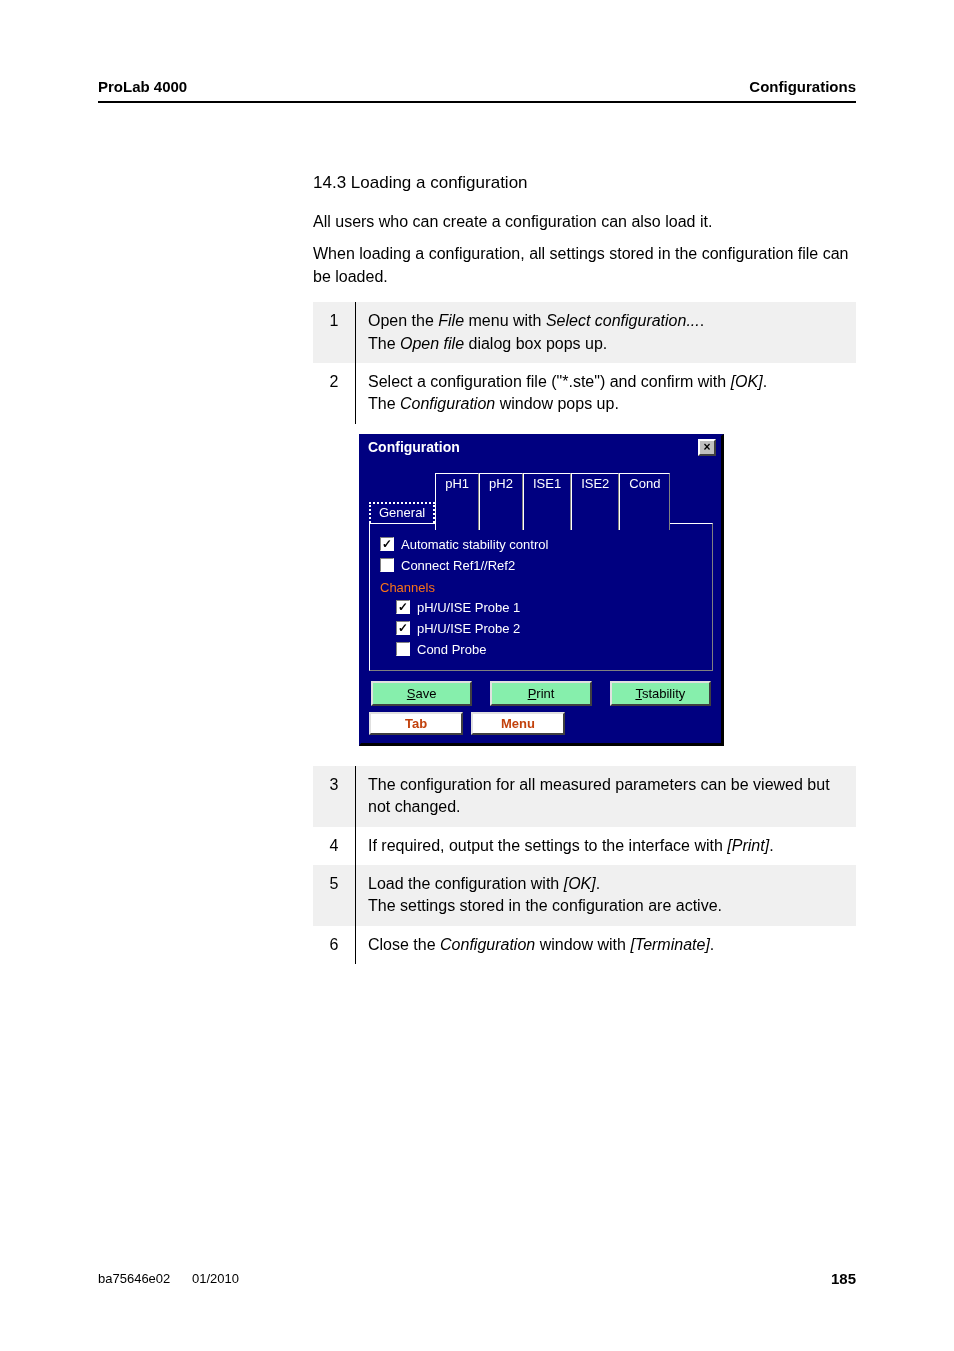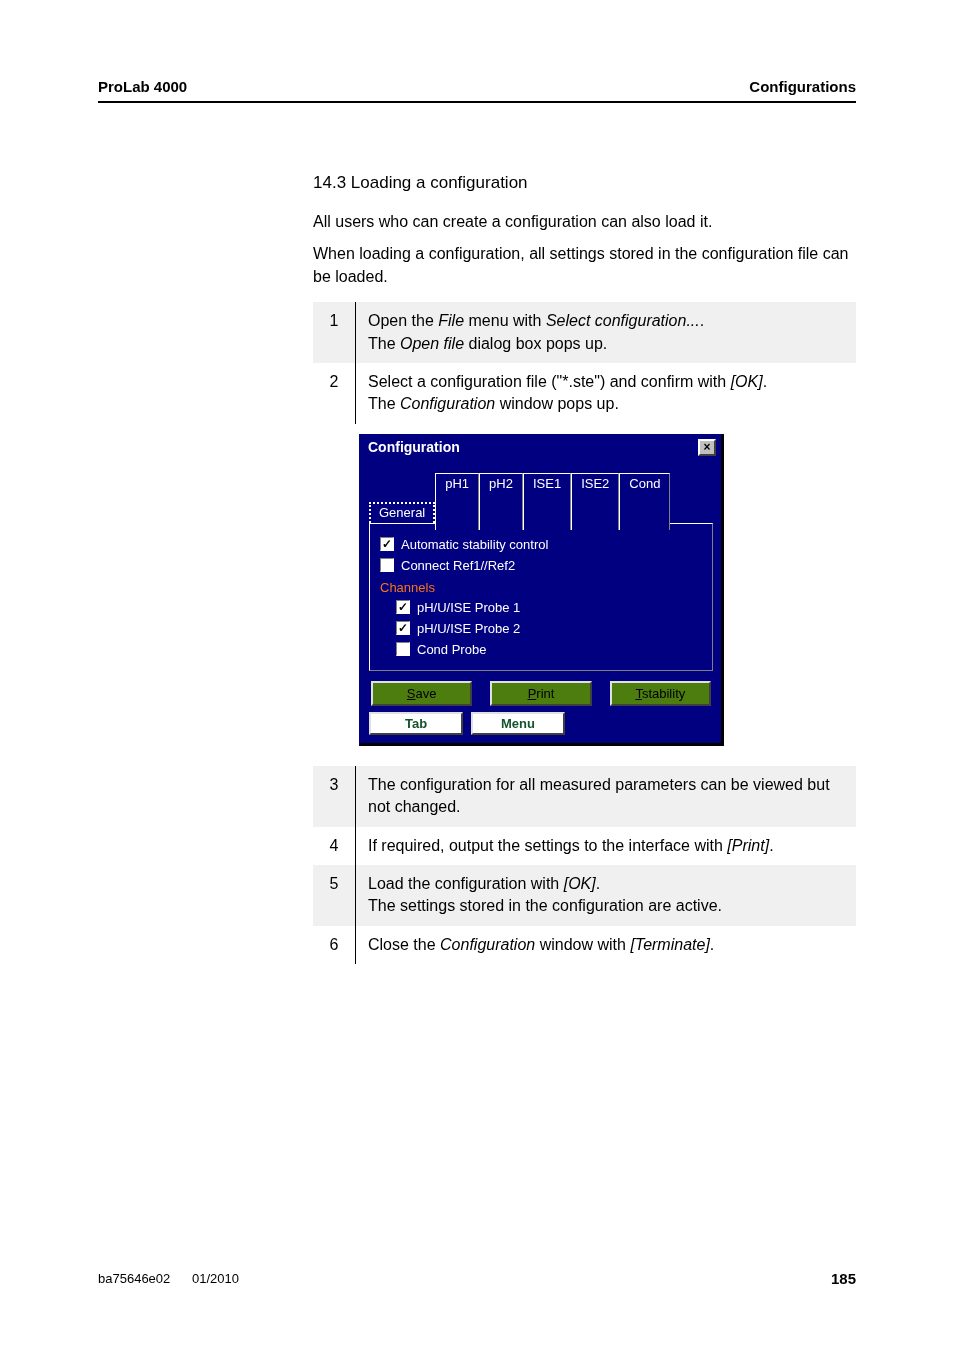--- a/index.html
+++ b/index.html
@@ -166,40 +166,40 @@
   .group-inner {
     padding-left: 16px;
   }
   .btn-row {
     display: flex;
     gap: 18px;
     padding: 10px 2px 0 2px;
   }
   .wbtn {
     flex: 1;
-    background: #4d7c0f;
+    background: #86efac;
     color: #000000;
     text-align: center;
     padding: 3px 0;
     border-top: 2px solid #e0e0e0;
     border-left: 2px solid #e0e0e0;
     border-right: 2px solid #404040;
     border-bottom: 2px solid #404040;
     font-size: 13px;
   }
   .under { text-decoration: underline; }
   .bottom-tabs {
     display: flex;
     gap: 8px;
     padding-top: 6px;
   }
   .btab {
     width: 90px;
     background: #ffffff;
-    color: #14532d;
+    color: #c2410c;
     text-align: center;
     font-weight: bold;
     font-size: 13px;
     padding: 2px 0;
     border-top: 2px solid #e0e0e0;
     border-left: 2px solid #e0e0e0;
     border-right: 2px solid #404040;
     border-bottom: 2px solid #404040;
   }
 

